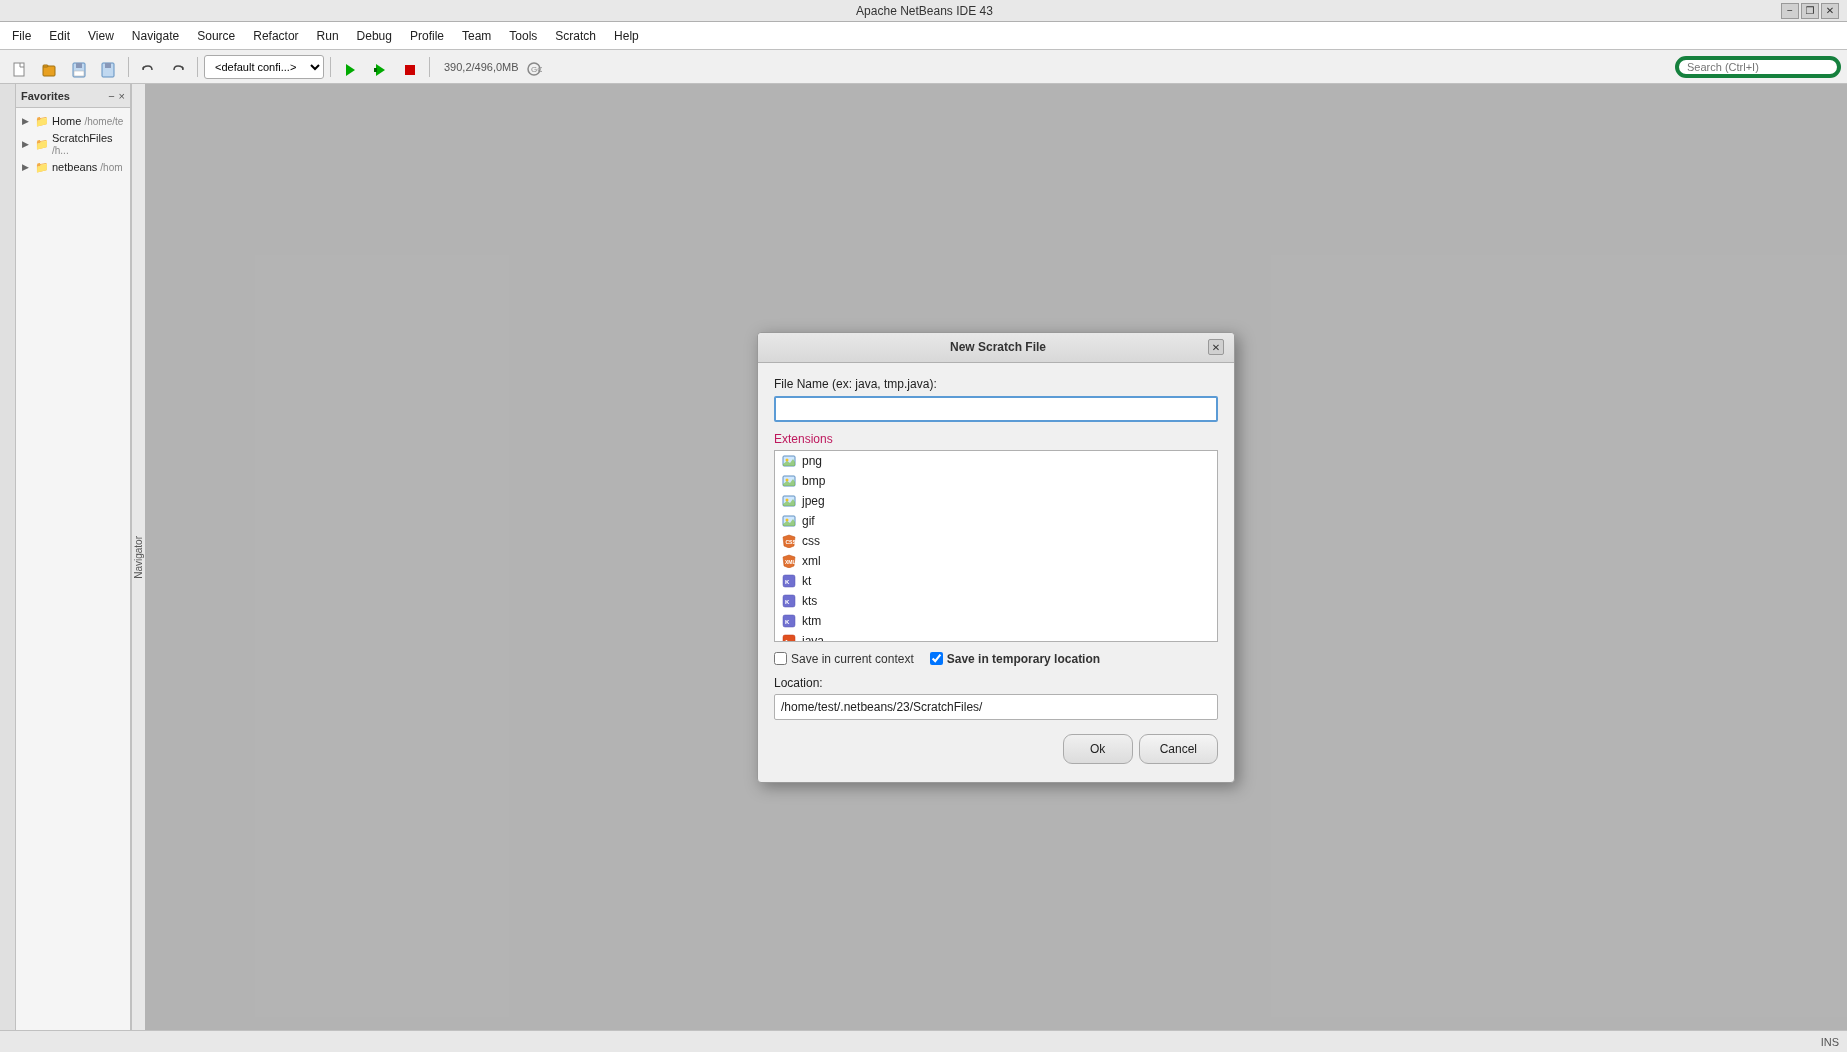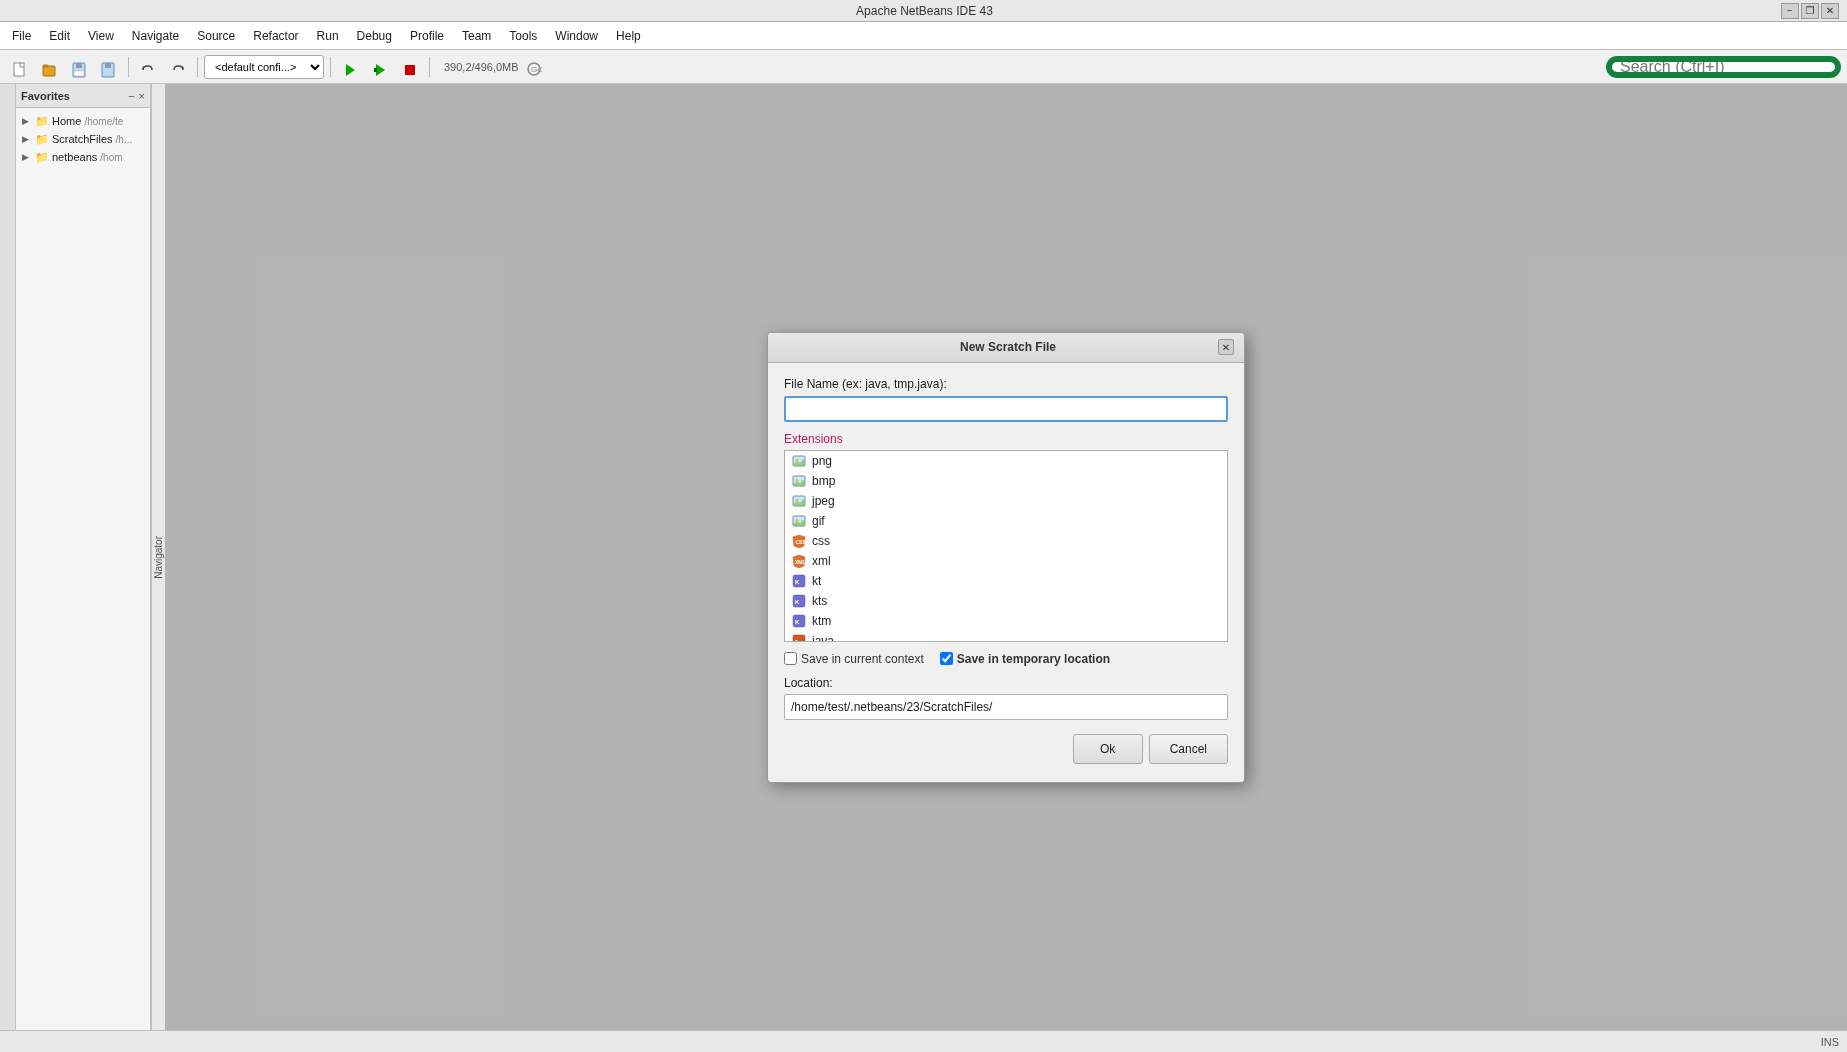--- a/index.html
+++ b/index.html
@@ -103,23 +103,23 @@
     }
     .toolbar-status {
       font-size: 11px;
       color: #555;
       margin-left: 8px;
     }
     .search-box {
       margin-left: auto;
       height: 22px;
       padding: 2px 8px;
-      border: 6px solid #15803d;
+      border: 4px solid #15803d;
       border-radius: 11px;
-      font-size: 16px;
+      font-size: 11px;
       min-width: 160px;
       background: white;
     }
 
     
     .main-layout {
       display: flex;
       height: calc(1052px - 22px - 28px - 34px - 22px);
     }
 
@@ -130,21 +130,21 @@
       border-right: 1px solid #c0c0c0;
       display: flex;
       flex-direction: column;
       align-items: center;
       padding-top: 4px;
       gap: 2px;
     }
 
     
     .sidebar {
-      width: 135px;
+      width: 115px;
       background: #f5f5f5;
       border-right: 1px solid #c0c0c0;
       display: flex;
       flex-direction: column;
     }
     .sidebar-header {
       display: flex;
       align-items: center;
       justify-content: space-between;
       background: #e4e4e4;
@@ -379,21 +379,21 @@
       display: flex;
       justify-content: flex-end;
       gap: 6px;
       padding-bottom: 4px;
     }
     .dialog-btn {
       min-width: 70px;
       height: 30px;
       padding: 2px 20px;
       border: 1px solid #aaa;
-      border-radius: 3px;
+      border-radius: 9px;
       background: linear-gradient(to bottom, #f5f5f5, #e0e0e0);
       font-size: 12px;
       cursor: pointer;
       color: #222;
     }
     .dialog-btn-ok {
       background: linear-gradient(to bottom, #f0f0f0, #dcdcdc);
     }
 
     
@@ -424,21 +424,21 @@
   <span class="menu-item">Edit</span>
   <span class="menu-item">View</span>
   <span class="menu-item">Navigate</span>
   <span class="menu-item">Source</span>
   <span class="menu-item">Refactor</span>
   <span class="menu-item">Run</span>
   <span class="menu-item">Debug</span>
   <span class="menu-item">Profile</span>
   <span class="menu-item">Team</span>
   <span class="menu-item">Tools</span>
-  <span class="menu-item">Window</span>
+  <span class="menu-item">Scratch</span>
   <span class="menu-item">Help</span>
 </div>
 
 <div class="toolbar">
   <button class="toolbar-btn" title="New File">
     <svg width="16" height="16" viewBox="0 0 16 16">
         <rect x="3" y="1" width="10" height="13" fill="white" stroke="#888" stroke-width="1"></rect>
         <polyline points="9,1 9,5 13,5" fill="none" stroke="#888" stroke-width="1"></polyline>
       </svg>
   </button>

